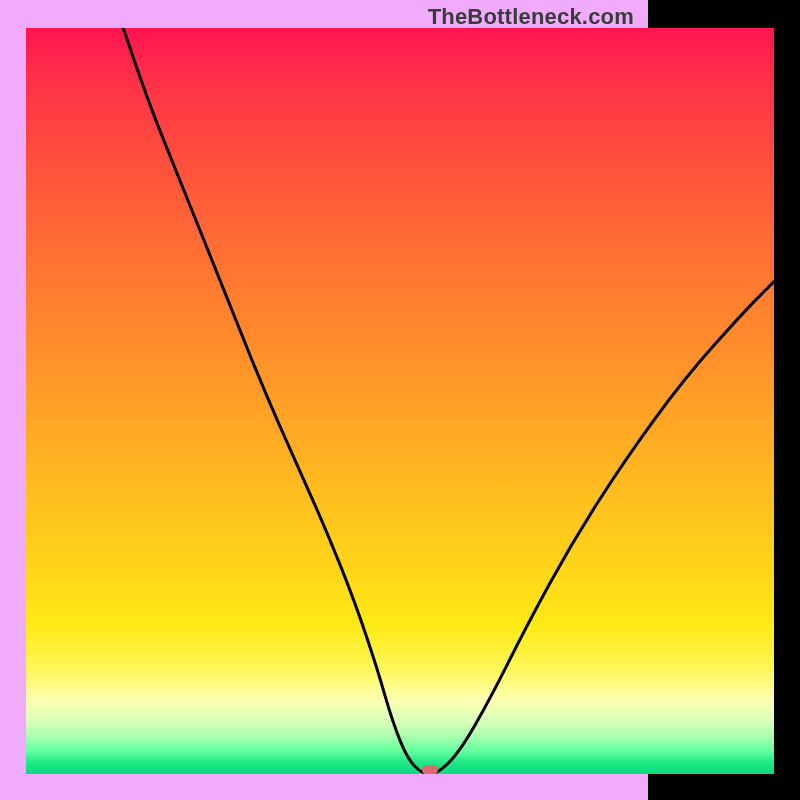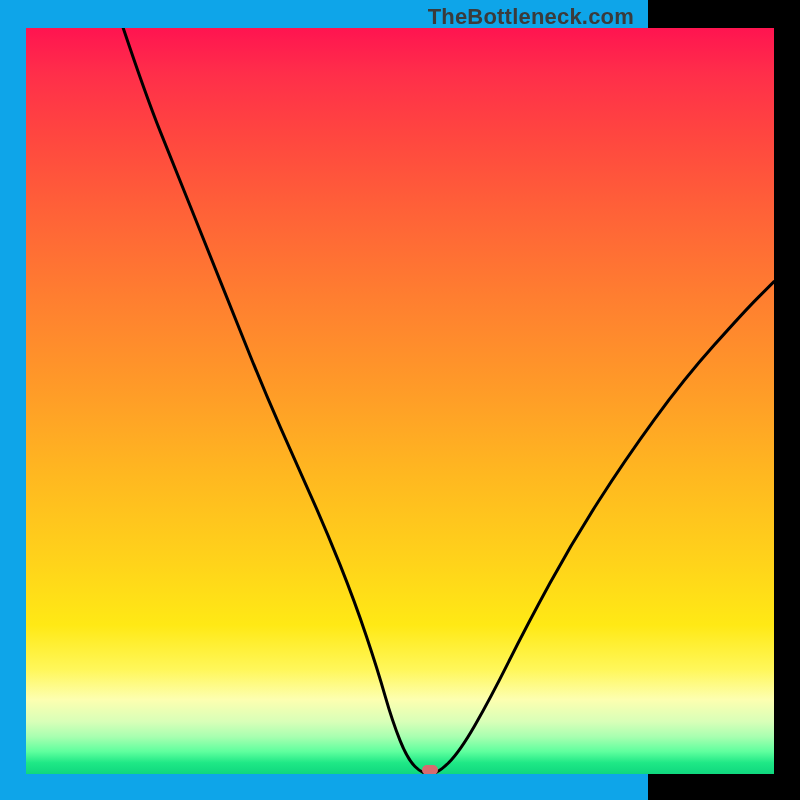--- a/index.html
+++ b/index.html
@@ -8,21 +8,21 @@
     width: 800px;
     height: 800px;
     background: #000;
     font-family: Arial, Helvetica, sans-serif;
     overflow: hidden;
   }
   .frame {
     position: relative;
     width: 648px;
     height: 800px;
-    background: #0ea5e9;
+    background: #f0abfc;
   }
   .watermark {
     position: absolute;
     top: 4px;
     right: 14px;
     color: #3b3b3b;
     font-size: 22px;
     font-weight: 600;
     letter-spacing: 0.2px;
     user-select: none;

